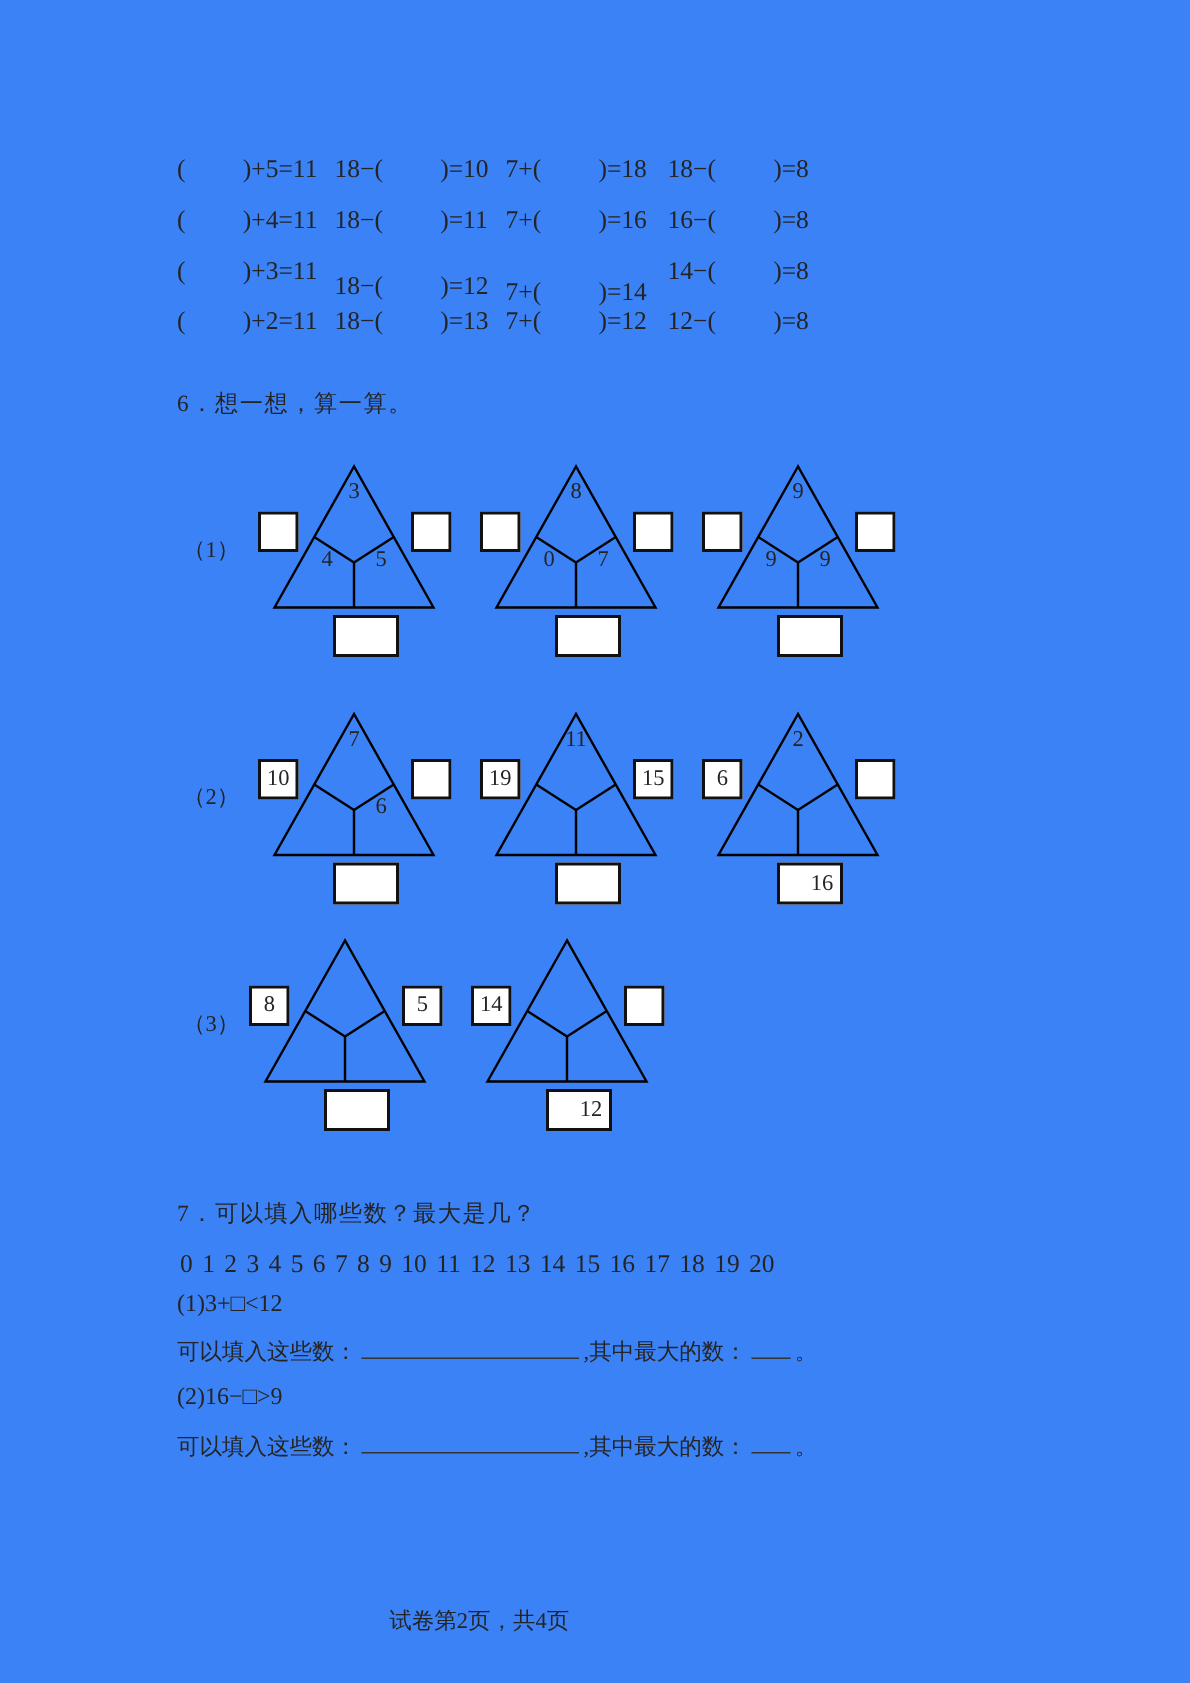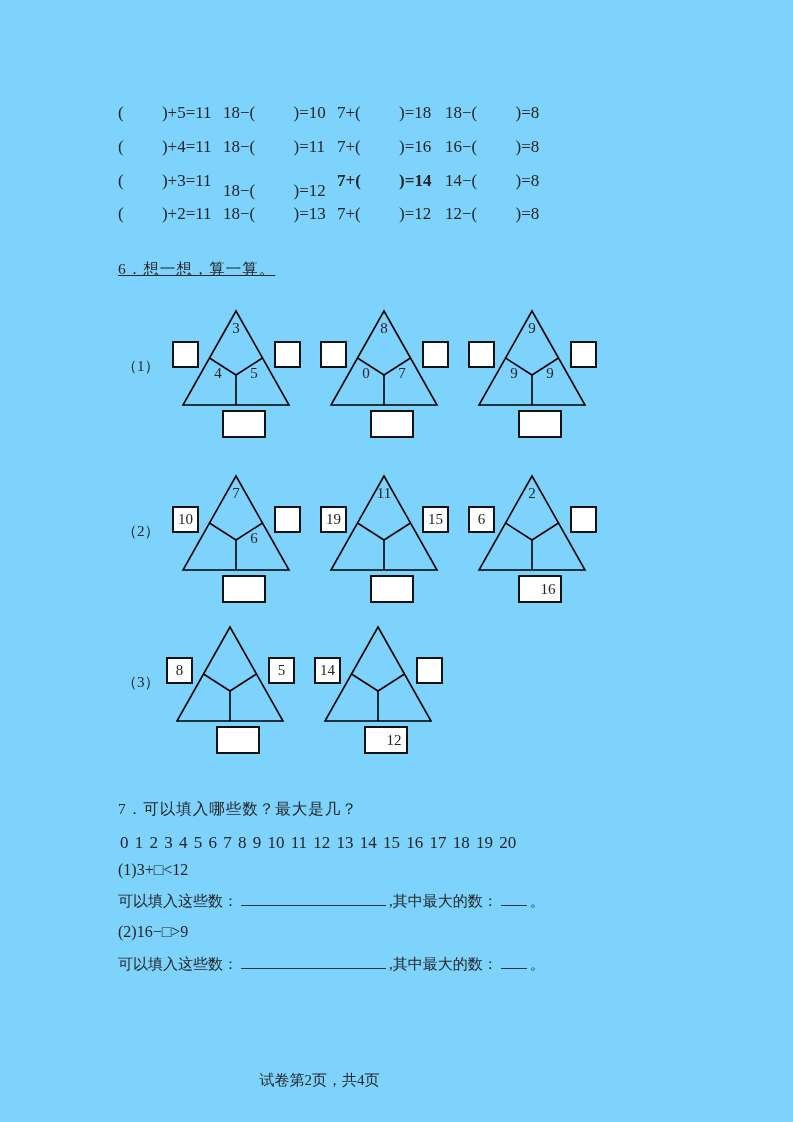--- a/index.html
+++ b/index.html
@@ -1,17 +1,17 @@
 <!DOCTYPE html>
 <html><head>
 <meta charset="utf-8">
 <style>
   html,body { margin:0; padding:0; background:#ffffff; }
   .page {
-    position:relative; width:793px; height:1122px; background:#7dd3fc;
+    position:relative; width:793px; height:1122px; background:#3b82f6;
     font-family:"Liberation Serif","DejaVu Serif",serif; color:#222222;
     overflow:hidden;
   }
   .eq { position:absolute; white-space:pre; font-size:17px; color:#242424; }
   .cn-heading { position:absolute; font-size:15.5px; color:#242424; letter-spacing:1px; }
   .numline { position:absolute; font-size:17px; word-spacing:2px; color:#242424; }
   .expr { position:absolute; font-size:16px; color:#242424; }
   .answer-line { position:absolute; font-size:15px; color:#242424; white-space:nowrap; }
   .blank { display:inline-block; height:15px; border-bottom:1px solid #333333; }
   .blank-long { width:145px; margin:0 3px; }
@@ -45,29 +45,29 @@
   <span class="eq" style="left:337px; top:103px;">7+(         )=18</span>
   <span class="eq" style="left:445px; top:103px;">18−(         )=8</span>
 
   <span class="eq" style="left:118px; top:137px;">(         )+4=11</span>
   <span class="eq" style="left:223px; top:137px;">18−(         )=11</span>
   <span class="eq" style="left:337px; top:137px;">7+(         )=16</span>
   <span class="eq" style="left:445px; top:137px;">16−(         )=8</span>
 
   <span class="eq" style="left:118px; top:171px;">(         )+3=11</span>
   <span class="eq" style="left:223px; top:181px;">18−(         )=12</span>
-  <span class="eq" style="left:337px; top:171px;font-weight:bold;">7+(         )=14</span>
+  <span class="eq" style="left:337px; top:185px;">7+(         )=14</span>
   <span class="eq" style="left:445px; top:171px;">14−(         )=8</span>
 
   <span class="eq" style="left:118px; top:204px;">(         )+2=11</span>
   <span class="eq" style="left:223px; top:204px;">18−(         )=13</span>
   <span class="eq" style="left:337px; top:204px;">7+(         )=12</span>
   <span class="eq" style="left:445px; top:204px;">12−(         )=8</span>
 
-  <div class="cn-heading" style="left:118px; top:259px;text-decoration:underline;">6．想一想，算一算。</div>
+  <div class="cn-heading" style="left:118px; top:259px;">6．想一想，算一算。</div>
 
   <div class="tri-row" style="top:309px;">
     <span class="tri-label">（1）</span>
 
     <div class="tri-unit" style="left:162px;">
       <svg width="110" height="98" viewBox="0 0 110 98">
         <polygon points="55,2 2,96 108,96" fill="none" stroke="#000" stroke-width="1.6"></polygon>
         <line x1="55" y1="66" x2="28.5" y2="49" stroke="#000" stroke-width="1.6"></line>
         <line x1="55" y1="66" x2="81.5" y2="49" stroke="#000" stroke-width="1.6"></line>
         <line x1="55" y1="66" x2="55" y2="96" stroke="#000" stroke-width="1.6"></line>

